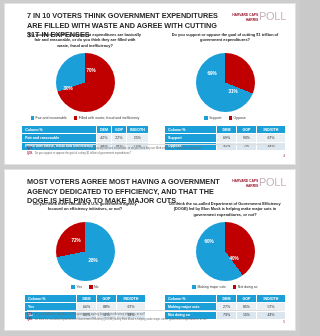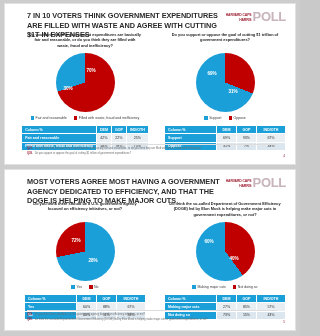--- a/index.html
+++ b/index.html
@@ -22,21 +22,21 @@
     position: absolute; left: 22px; top: 7px; width: 195px;
     font-size: 7.3px; line-height: 9.6px;
     font-weight: bold; color: #2b2b2b;
     letter-spacing: -0.05px;
   }
   
   .logo { position: absolute; right: 9px; top: 6px; display: flex; align-items: center; }
   .logo-left { text-align: right; line-height: 4.2px; margin-right: 1px; padding-top: 2px; }
   .logo-l1 { font-size: 3.4px; font-weight: bold; color: #9c1b30; letter-spacing: -0.1px; }
   .logo-l2 { font-size: 3.4px; font-weight: bold; color: #9c1b30; letter-spacing: -0.1px; }
-  .logo-poll { font-size: 13px; color: #c8b4bb; letter-spacing: -0.3px; line-height: 13px; font-weight: 700; }
+  .logo-poll { font-size: 11px; color: #c8b4bb; letter-spacing: -0.3px; line-height: 13px; font-weight: 400; }
   
   .panel { position: absolute; top: 28px; }
   .panel.left  { left: 10px;  width: 140px; }
   .panel.right { left: 150px; width: 140px; }
   .q {
     font-size: 3.9px; line-height: 5.4px; font-weight: bold;
     color: #1b1b1b; text-align: center; padding: 0 14px;
     min-height: 17px;
   }
   

